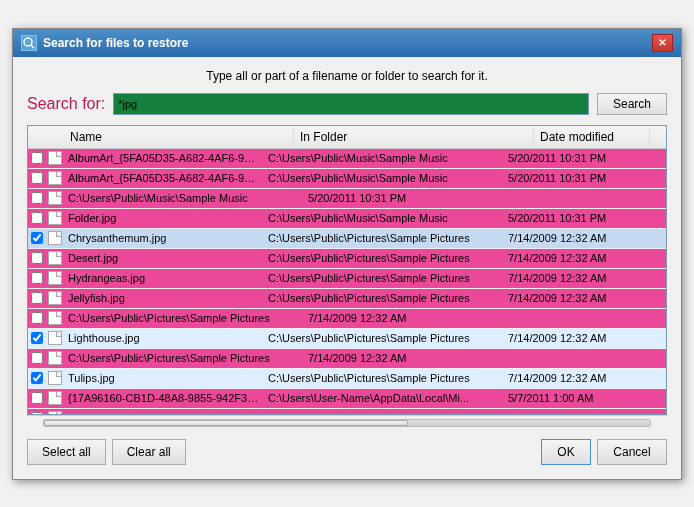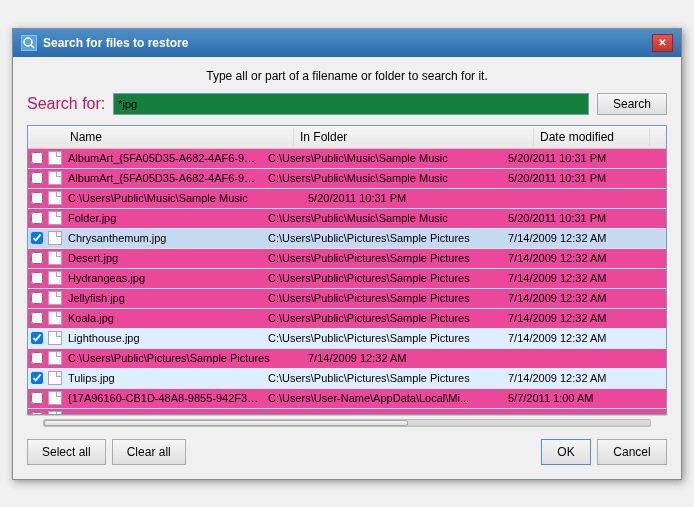--- a/index.html
+++ b/index.html
@@ -385,21 +385,20 @@
       <div class="row-folder" title="C:\Users\Public\Pictures\Sample Pictures">C:\Users\Public\Pictures\Sample Pictures</div>
       <div class="row-date">7/14/2009 12:32 AM</div>
     </div>
             <div class="list-row">
       <div class="row-check">
         <input type="checkbox" style="">
       </div>
       <div class="row-icon">
         <div class="file-icon"></div>
       </div>
-      <div class="row-name" title="Koala.jpg">Koala.jpg</div>
       <div class="row-folder" title="C:\Users\Public\Pictures\Sample Pictures">C:\Users\Public\Pictures\Sample Pictures</div>
       <div class="row-date">7/14/2009 12:32 AM</div>
     </div>
             <div class="list-row checked">
       <div class="row-check">
         <input type="checkbox" checked="" style="">
       </div>
       <div class="row-icon">
         <div class="file-icon"></div>
       </div>

